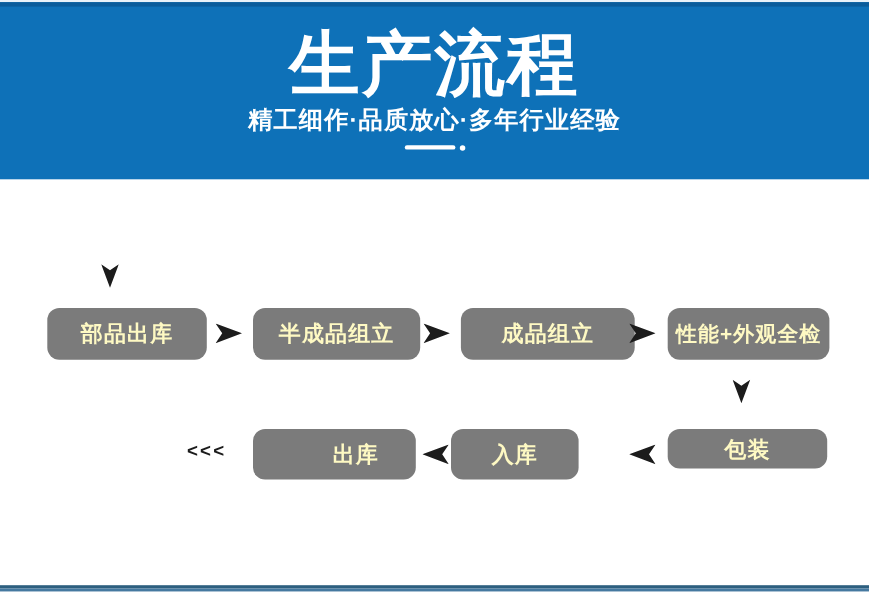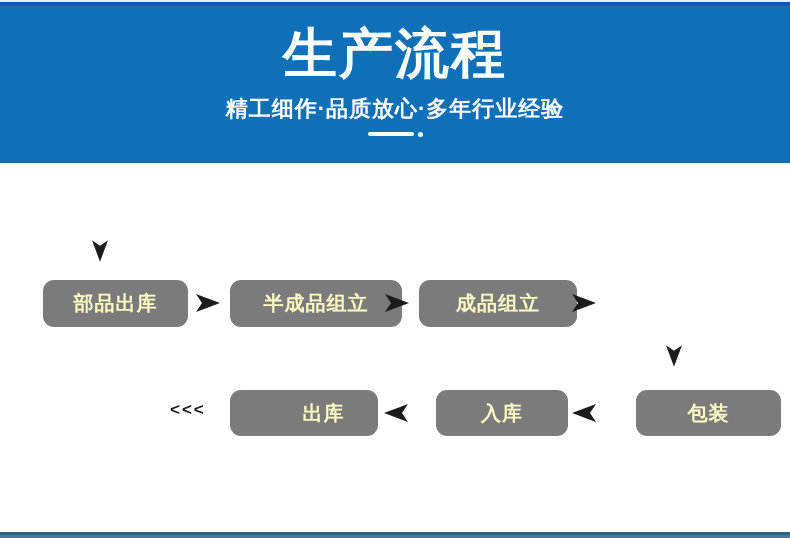--- a/index.html
+++ b/index.html
@@ -29,21 +29,21 @@
     position: absolute; left: 0; top: 2px;
     width: 100%; height: 4px;
     background: #0a5c9b;
   }
   .title {
     position: absolute;
     left: 0; top: 22px;
     width: 100%;
     text-align: center;
     color: #ffffff;
-    font-size: 54px;
+    font-size: 64px;
     font-weight: 800;
     letter-spacing: 2px;
     line-height: 1.15;
   }
   .subtitle {
     position: absolute;
     left: 0; top: 94px;
     width: 100%;
     text-align: center;
     color: #ffffff;
@@ -134,53 +134,54 @@
           <polygon points="0,0 9,6 18,0 9,24"></polygon>
         </svg>
     </span>
 
     <div class="step" style="left:43px; top:280px; width:145px;">部品出库</div>
     <span class="arrow" style="left:196px; top:294px;">
       <svg width="24" height="18" viewBox="0 0 24 18">
           <polygon points="0,0 6,9 0,18 24,9"></polygon>
         </svg>
     </span>
-    <div class="step" style="left:230px; top:280px; width:172px;">半成品组立</div>
+    <div class="step" style="left:230px; top:280px; width:152px;">半成品组立</div>
     <span class="arrow" style="left:385px; top:294px;">
       <svg width="24" height="18" viewBox="0 0 24 18">
           <polygon points="0,0 6,9 0,18 24,9"></polygon>
         </svg>
     </span>
     <div class="step" style="left:419px; top:280px; width:158px;">成品组立</div>
     <span class="arrow" style="left:572px; top:294px;">
       <svg width="24" height="18" viewBox="0 0 24 18">
           <polygon points="0,0 6,9 0,18 24,9"></polygon>
         </svg>
     </span>
+    <div class="step" style="left:607px; top:280px; width:147px; font-size:19px;">性能+外观全检</div>
 
     <span class="arrow" style="left:666px; top:343px;">
       <svg width="16" height="26" viewBox="0 0 18 24">
           <polygon points="0,0 9,6 18,0 9,24"></polygon>
         </svg>
     </span>
 
     <span class="marker">&lt;&lt;&lt;</span>
     <div class="step" style="left:230px; top:390px; width:148px; height:46px;padding-left:39px;">出库</div>
     <span class="arrow" style="left:384px; top:404px;">
       <svg width="24" height="18" viewBox="0 0 24 18">
           <polygon points="24,0 18,9 24,18 0,9"></polygon>
         </svg>
     </span>
-    <div class="step" style="left:436px; top:390px; width:132px; height:46px;">入库</div>
+    <div class="step" style="left:410px; top:390px; width:116px; height:46px;">入库</div>
     <span class="arrow" style="left:572px; top:404px;">
       <svg width="24" height="18" viewBox="0 0 24 18">
           <polygon points="24,0 18,9 24,18 0,9"></polygon>
         </svg>
     </span>
-    <div class="step" style="left:607px; top:390px; width:145px; height:46px;margin-left:29px;">包装</div>
+    <div class="step" style="left:607px; top:390px; width:145px; height:36px;">包装</div>
 
   </main>
 
   <footer class="bottom-strip">
     <div class="bottom-strip-dark"></div>
     <div class="bottom-strip-light"></div>
   </footer>
 
 </div>
 

